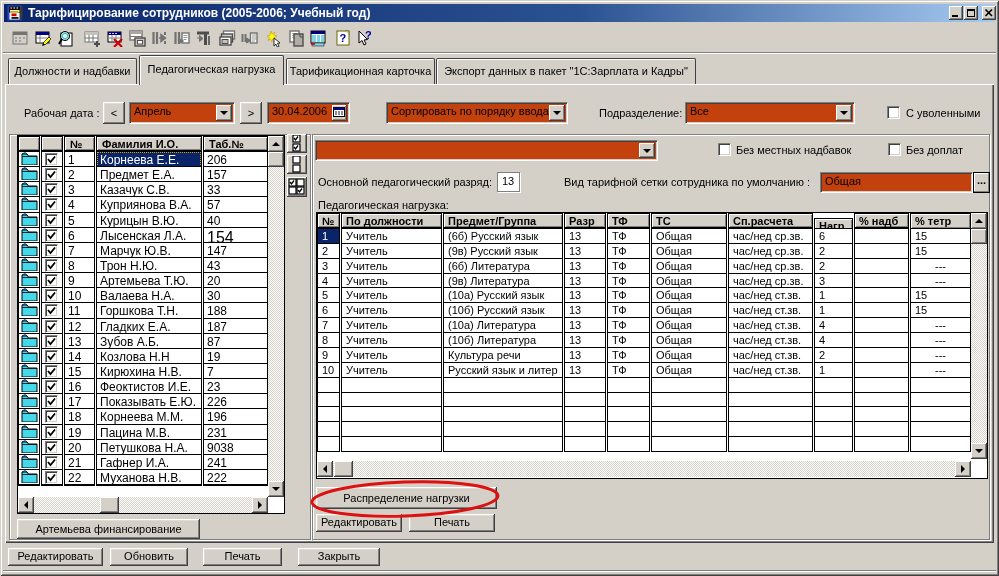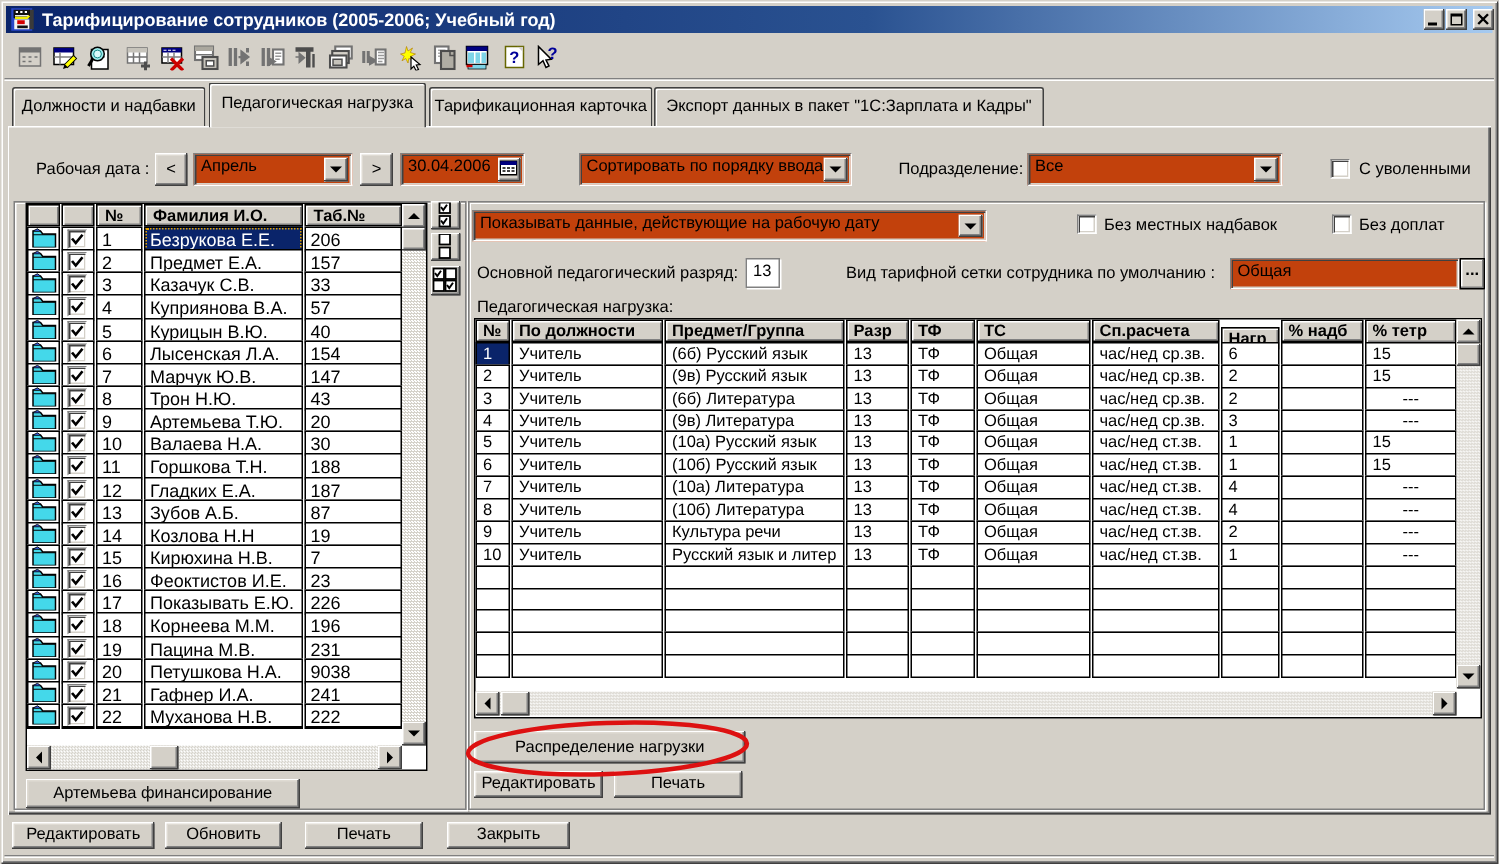--- a/index.html
+++ b/index.html
@@ -226,21 +226,21 @@
     <path d="M1 4.5 H16" stroke="#000" stroke-width="0.8"></path>
     <path d="M1 2 l3 -1.5 2 1.5" fill="#3355cc" stroke="#000" stroke-width="0.6"></path>
   </svg>
 <div class="lcell" style="left:41px;top:151px;width:22px;height:17px"></div>
 <div class="cb" style="left:45px;top:153px">
     <svg width="11" height="11">
       <path d="M2 5 l2.5 3 L9 2.5" stroke="#000" stroke-width="1.8" fill="none"></path>
     </svg>
   </div>
 <div class="lcell" style="left:64px;top:151px;width:31px;height:17px;font-size:12px;padding:1px 0 0 3px">1</div>
-<div class="lcell" style="left:96px;top:151px;width:106px;height:17px;font-size:12px;padding:1px 0 0 3px;background:#0a246a;color:#fff;outline:1px dotted #e0a000;outline-offset:-2px">Безрукова Е.Е.</div>
+<div class="lcell" style="left:96px;top:151px;width:106px;height:17px;font-size:12px;padding:1px 0 0 3px;background:#0a246a;color:#fff;outline:1px dotted #e0a000;outline-offset:-2px">Корнеева Е.Е.</div>
 <div class="lcell" style="left:203px;top:151px;width:65px;height:17px;font-size:12px;padding:1px 0 0 3px">206</div>
 <div class="lcell" style="left:18px;top:166px;width:22px;height:17px"></div>
 <svg class="abs" style="left:21px;top:167px" width="17" height="13" viewBox="0 0 17 13">
     <path d="M1 2 h5 l1.5 2 H16 v9 H1 z" fill="#44d8ea" stroke="#000"></path>
     <path d="M1 4.5 H16" stroke="#000" stroke-width="0.8"></path>
     <path d="M1 2 l3 -1.5 2 1.5" fill="#3355cc" stroke="#000" stroke-width="0.6"></path>
   </svg>
 <div class="lcell" style="left:41px;top:166px;width:22px;height:17px"></div>
 <div class="cb" style="left:45px;top:168px">
     <svg width="11" height="11">
@@ -302,21 +302,21 @@
     <path d="M1 2 l3 -1.5 2 1.5" fill="#3355cc" stroke="#000" stroke-width="0.6"></path>
   </svg>
 <div class="lcell" style="left:41px;top:227px;width:22px;height:17px"></div>
 <div class="cb" style="left:45px;top:229px">
     <svg width="11" height="11">
       <path d="M2 5 l2.5 3 L9 2.5" stroke="#000" stroke-width="1.8" fill="none"></path>
     </svg>
   </div>
 <div class="lcell" style="left:64px;top:227px;width:31px;height:17px;font-size:12px;padding:1px 0 0 3px">6</div>
 <div class="lcell" style="left:96px;top:227px;width:106px;height:17px;font-size:12px;padding:1px 0 0 3px">Лысенская Л.А.</div>
-<div class="lcell" style="left:203px;top:227px;width:65px;height:17px;font-size:12px;padding:1px 0 0 3px">154</div>
+<div class="lcell" style="left:203px;top:227px;width:65px;height:17px;font-size:16px;padding:1px 0 0 3px">154</div>
 <div class="lcell" style="left:18px;top:242px;width:22px;height:17px"></div>
 <svg class="abs" style="left:21px;top:243px" width="17" height="13" viewBox="0 0 17 13">
     <path d="M1 2 h5 l1.5 2 H16 v9 H1 z" fill="#44d8ea" stroke="#000"></path>
     <path d="M1 4.5 H16" stroke="#000" stroke-width="0.8"></path>
     <path d="M1 2 l3 -1.5 2 1.5" fill="#3355cc" stroke="#000" stroke-width="0.6"></path>
   </svg>
 <div class="lcell" style="left:41px;top:242px;width:22px;height:17px"></div>
 <div class="cb" style="left:45px;top:244px">
     <svg width="11" height="11">
       <path d="M2 5 l2.5 3 L9 2.5" stroke="#000" stroke-width="1.8" fill="none"></path>
@@ -560,21 +560,20 @@
 <div class="sbtn" style="left:268px;top:152px;width:16px;height:15px"></div>
 <div class="abs dith" style="left:18px;top:497px;width:250px;height:16px"></div>
 <div class="sbtn" style="left:18px;top:497px;width:16px;height:16px">
     <span class="tri" style="left:2px;top:4px;border-right:4px solid #000"></span>
   </div>
 <div class="sbtn" style="left:252px;top:497px;width:16px;height:16px">
     <span class="tri" style="left:6px;top:4px;border-left:4px solid #000"></span>
   </div>
 <div class="sbtn" style="left:100px;top:497px;width:19px;height:16px"></div>
 <div class="abs combo" style="left:315px;top:140px;width:343px;height:21px">
-    <span class="tx">Показывать данные, действующие на рабочую дату</span>
     <span class="drop">
       <span class="dar"></span>
     </span>
   </div>
 <div class="abs cb" style="left:718px;top:143px"></div>
 <div class="abs" style="left:736px;top:144px">Без местных надбавок</div>
 <div class="abs cb" style="left:888px;top:143px"></div>
 <div class="abs" style="left:906px;top:144px">Без доплат</div>
 <div class="abs" style="left:318px;top:176px">Основной педагогический разряд:</div>
 <div class="abs" style="left:497px;top:172px;width:23px;height:20px;background:#fff;border:1px solid #808080;box-shadow:1px 1px 0 #fff;padding:2px 0 0 4px">13</div>

